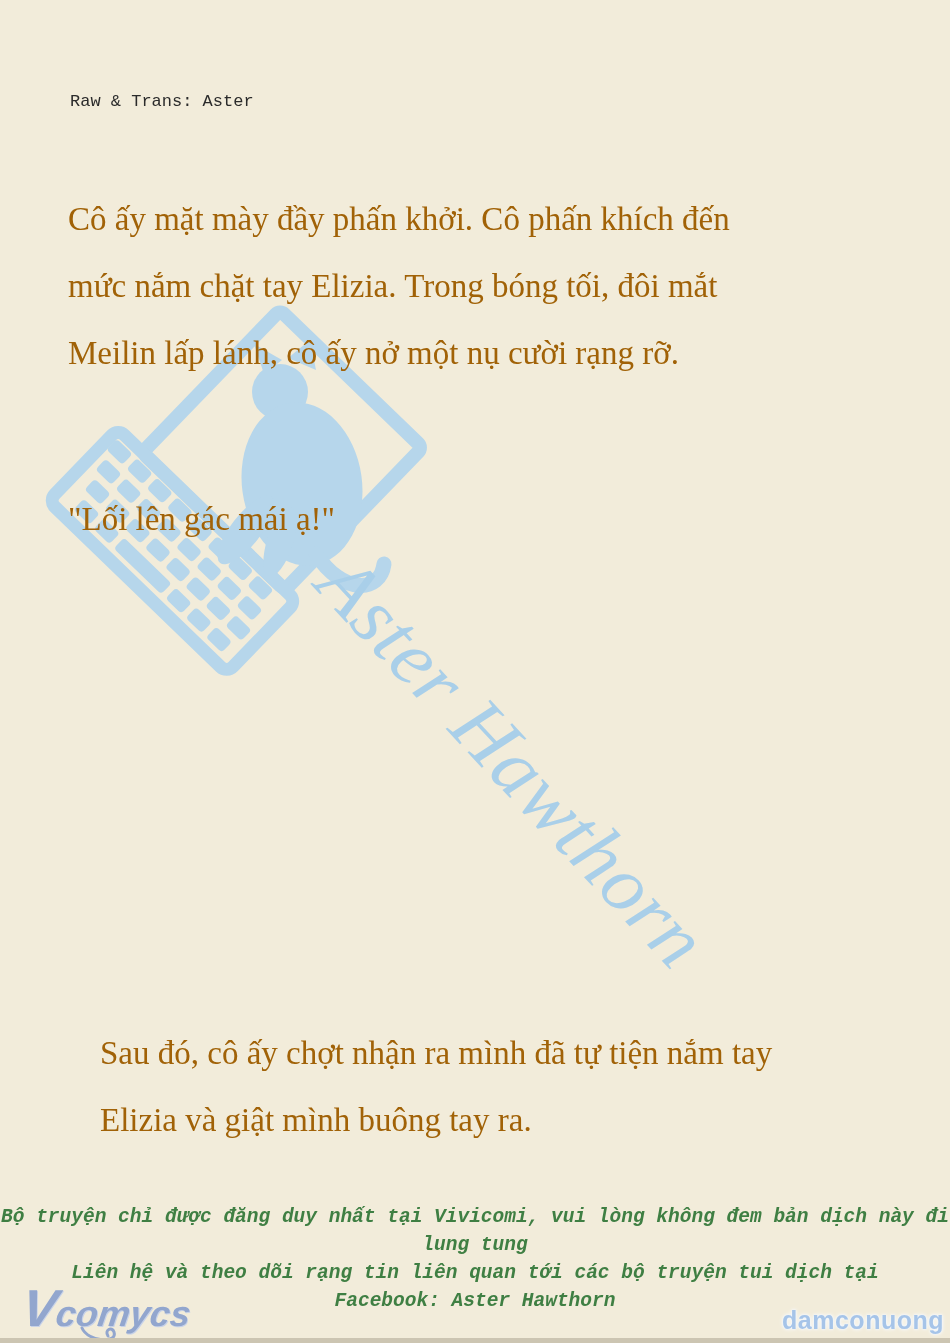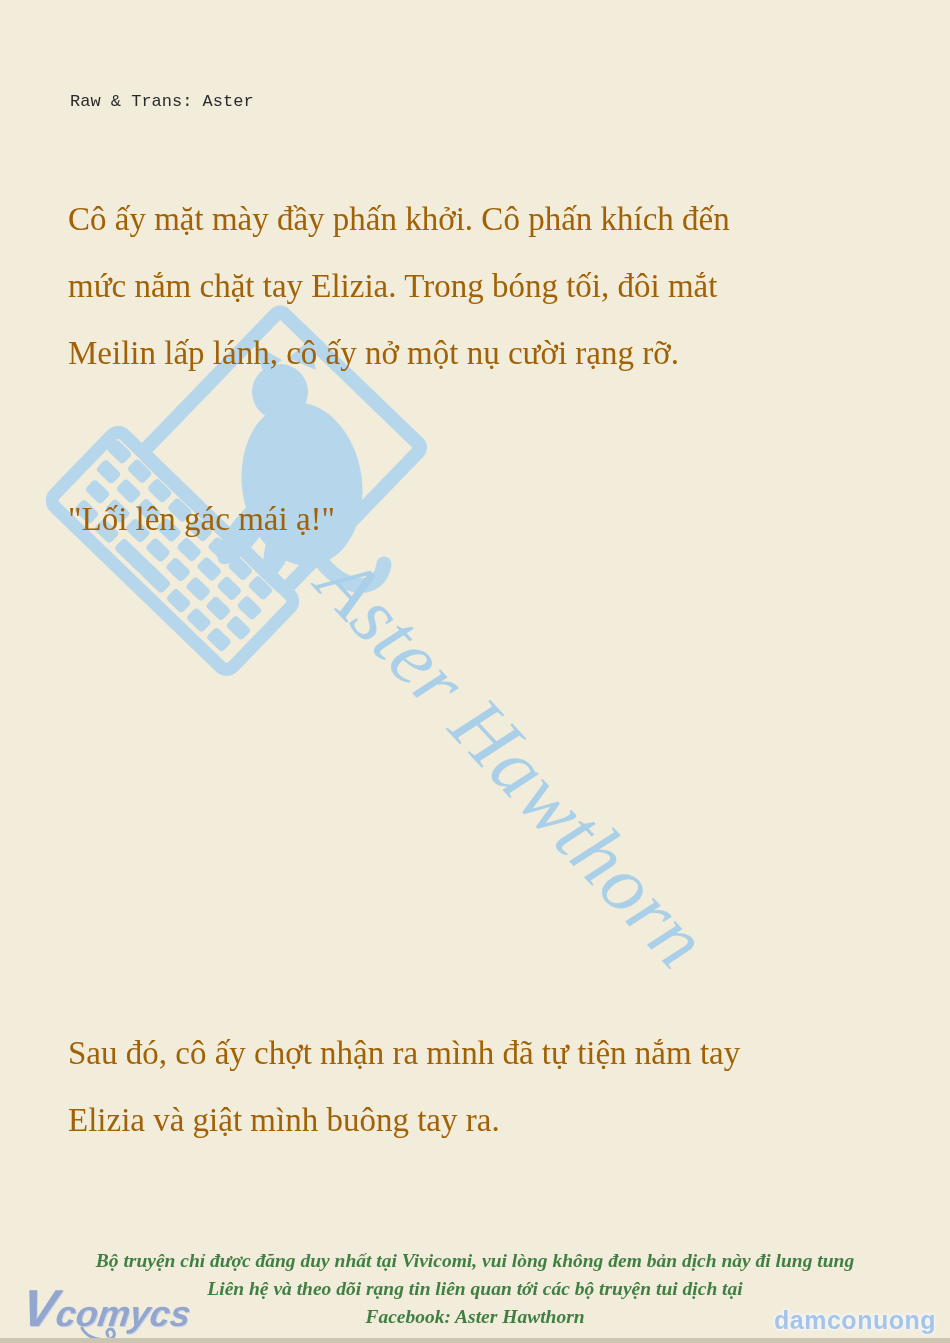--- a/index.html
+++ b/index.html
@@ -14,46 +14,46 @@
     font-size:17px; color:#2b2b2b; z-index:3;margin-top:40px;
   }
   .para {
     position:absolute; left:68px; right:40px;
     font-size:33px; line-height:67px; color:#a16207;
     white-space:pre-line; z-index:2;
   }
   #p1 { top:186px; }
   #p2 { top:486px; }
   #p3 { top:651px; }
-  #p4 { top:1020px; }
+  #p4 { top:1020px;margin-left:32px; }
   .wm-text {
     position:absolute; left:366px; top:538px; z-index:1;
     font-size:80px; font-style:italic; color:#a9cfe9;
     transform:rotate(47deg); transform-origin:0 0;
     white-space:nowrap; letter-spacing:1px;
     font-family:"Liberation Serif","DejaVu Serif",serif;
   }
   .wm-icon { position:absolute; left:118px; top:292px; z-index:1; overflow:visible; }
   .footer {
     position:absolute; left:0; right:0; top:1203px; text-align:center;
-    font-family:Liberation Serif, serif;
+    font-family:Liberation Mono, monospace;
     font-weight:bold; font-style:italic;
-    font-size:19.5px; line-height:28px; color:#3f7f43; z-index:2;margin-top:44px;
+    font-size:19.5px; line-height:28px; color:#3f7f43; z-index:2;
   }
   .logo {
     position:absolute; left:22px; top:1284px; display:inline-block;
     font-family:"Liberation Sans","DejaVu Sans",sans-serif;
     font-weight:bold; font-style:italic; font-size:36px; line-height:48px;
     color:#92a6ce; transform:skewX(-8deg); z-index:3;
     text-shadow:1px 1px 0 #c7d2e8;
   }
   .logo::first-letter { font-size:52px; }
   .logo-swirl { position:absolute; left:74px; top:44px; overflow:visible; }
   .uploader {
-    position:absolute; right:14px; top:1306px;
+    position:absolute; right:6px; top:1306px;
     font-family:"Liberation Sans","DejaVu Sans",sans-serif;
     font-weight:bold; font-size:25px; letter-spacing:0.5px;
     color:#a6c4e8; z-index:3;
     text-shadow:0 0 3px #eef5fc, 0 0 2px #f6faff, 0 0 5px #ffffff;
   }
   .bottom-strip {
     position:absolute; left:0; right:0; bottom:0; height:5px;
     background:#ccc5b2; z-index:4;
   }
 </style>

